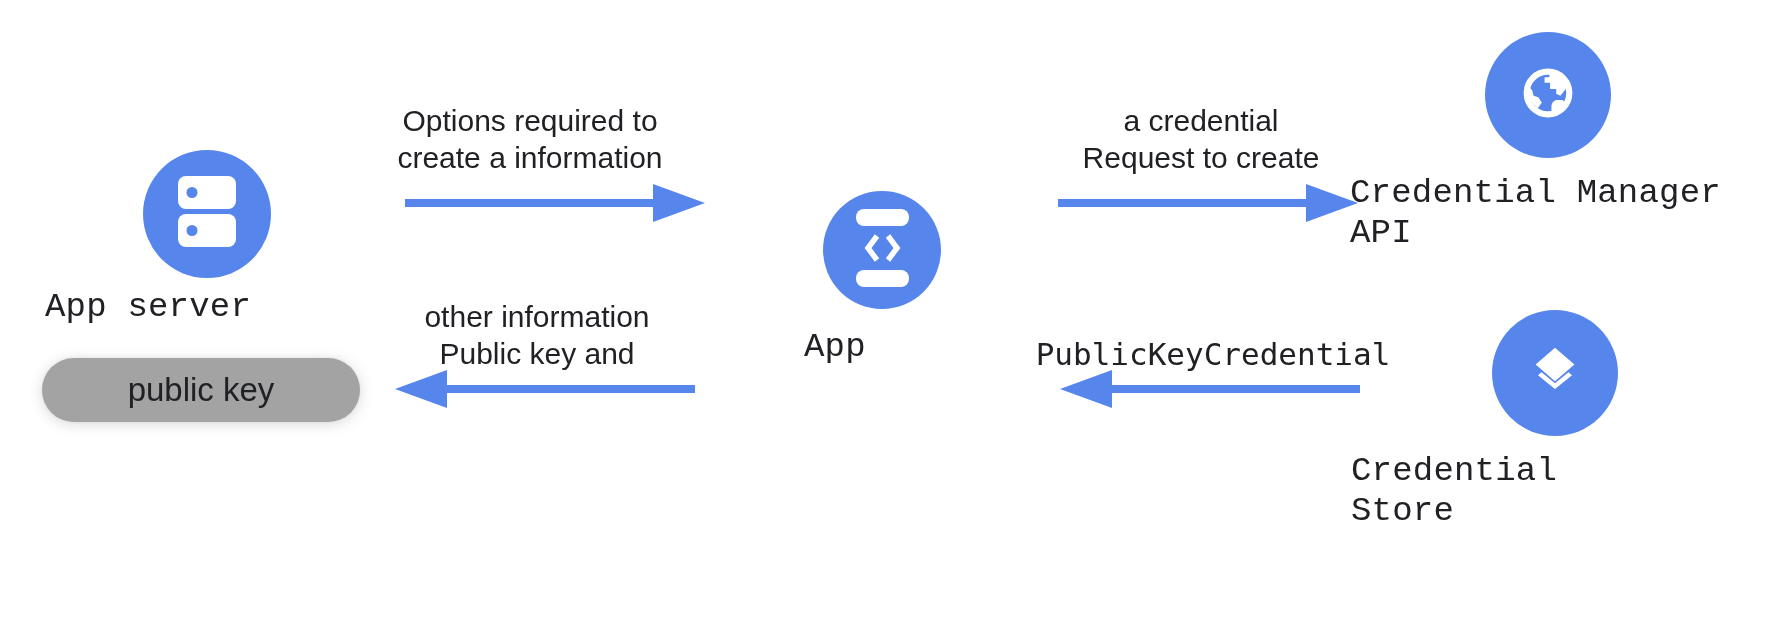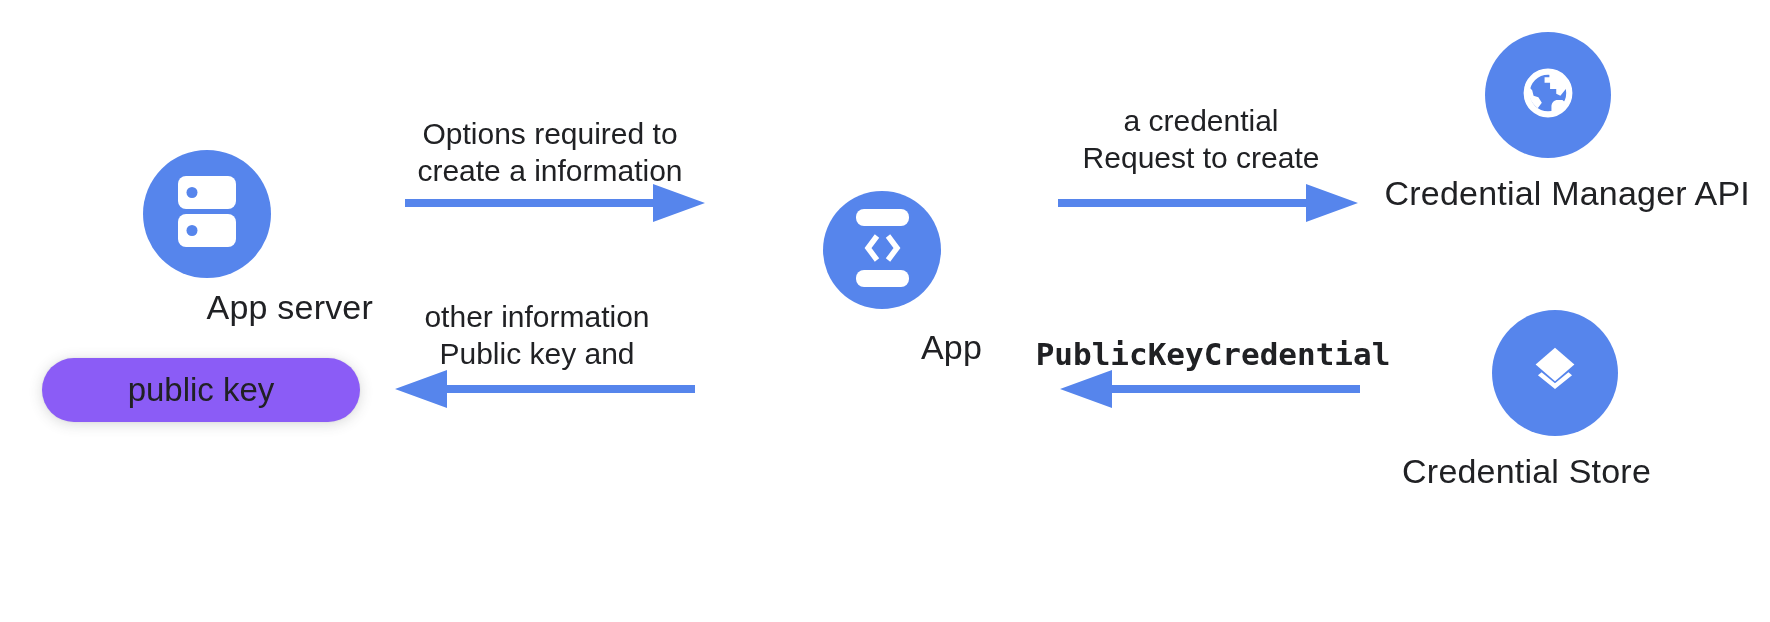--- a/index.html
+++ b/index.html
@@ -11,39 +11,39 @@
   .canvas{position:relative;width:1770px;height:622px;background:#ffffff;overflow:hidden;}
 
   .circle{position:absolute;border-radius:50%;background:var(--blue);
           display:flex;align-items:center;justify-content:center;}
   #c-server{left:143px;top:150px;width:128px;height:128px;}
   #c-app{left:823px;top:191px;width:118px;height:118px;}
   #c-cm{left:1485px;top:32px;width:126px;height:126px;}
   #c-cs{left:1492px;top:310px;width:126px;height:126px;}
 
   .node-label{position:absolute;font-size:34px;font-weight:500;color:var(--text);
-              text-align:right;line-height:40px;letter-spacing:.2px;}
-  #l-server{left:73px;top:287px;width:300px;}
-  #l-app{left:782px;top:327px;width:200px;}
+              text-align:left;line-height:40px;letter-spacing:.2px;font-family:Liberation Mono, monospace;}
+  #l-server{left:45px;top:287px;width:300px;}
+  #l-app{left:804px;top:327px;width:200px;}
   #l-cm{left:1350px;top:173px;width:400px;}
   #l-cs{left:1351px;top:451px;width:300px;}
 
-  .pill{position:absolute;background:#8b5cf6;border-radius:34px;
+  .pill{position:absolute;background:#a3a3a3;border-radius:34px;
         box-shadow:0 2px 14px rgba(60,64,67,.20), 0 0 2px rgba(60,64,67,.10);
         display:flex;align-items:center;justify-content:center;
         font-size:33px;font-weight:500;color:var(--text);}
   #pill-server{left:42px;top:358px;width:318px;height:64px;}
   #pill-cs{left:1393px;top:505px;width:327px;height:66px;}
 
   .arrow-label{position:absolute;font-size:30px;line-height:37px;color:var(--text);text-align:center;}
-  #al-options{left:380px;top:102px;width:340px;margin-top:13px;}
+  #al-options{left:360px;top:102px;width:340px;}
   #al-request{left:1031px;top:102px;width:340px;}
   #al-pubkey{left:367px;top:298px;width:340px;}
   #al-pkc{left:1023px;top:336px;width:380px;
-          font-family:"DejaVu Sans Mono", monospace;font-size:31px;font-weight:bold;}
+          font-family:"DejaVu Sans Mono", monospace;font-size:31px;}
   .arrow-label .line{display:block;}
 
   .arrow{position:absolute;width:300px;height:38px;}
   #ar-1{left:405px;top:184px;}
   #ar-2{left:1058px;top:184px;}
   #ar-3{left:395px;top:370px;}
   #ar-4{left:1060px;top:370px;}
   .arrow svg{display:block;width:100%;height:100%;}
   .arrow polygon{fill:var(--blue);}
 </style>

